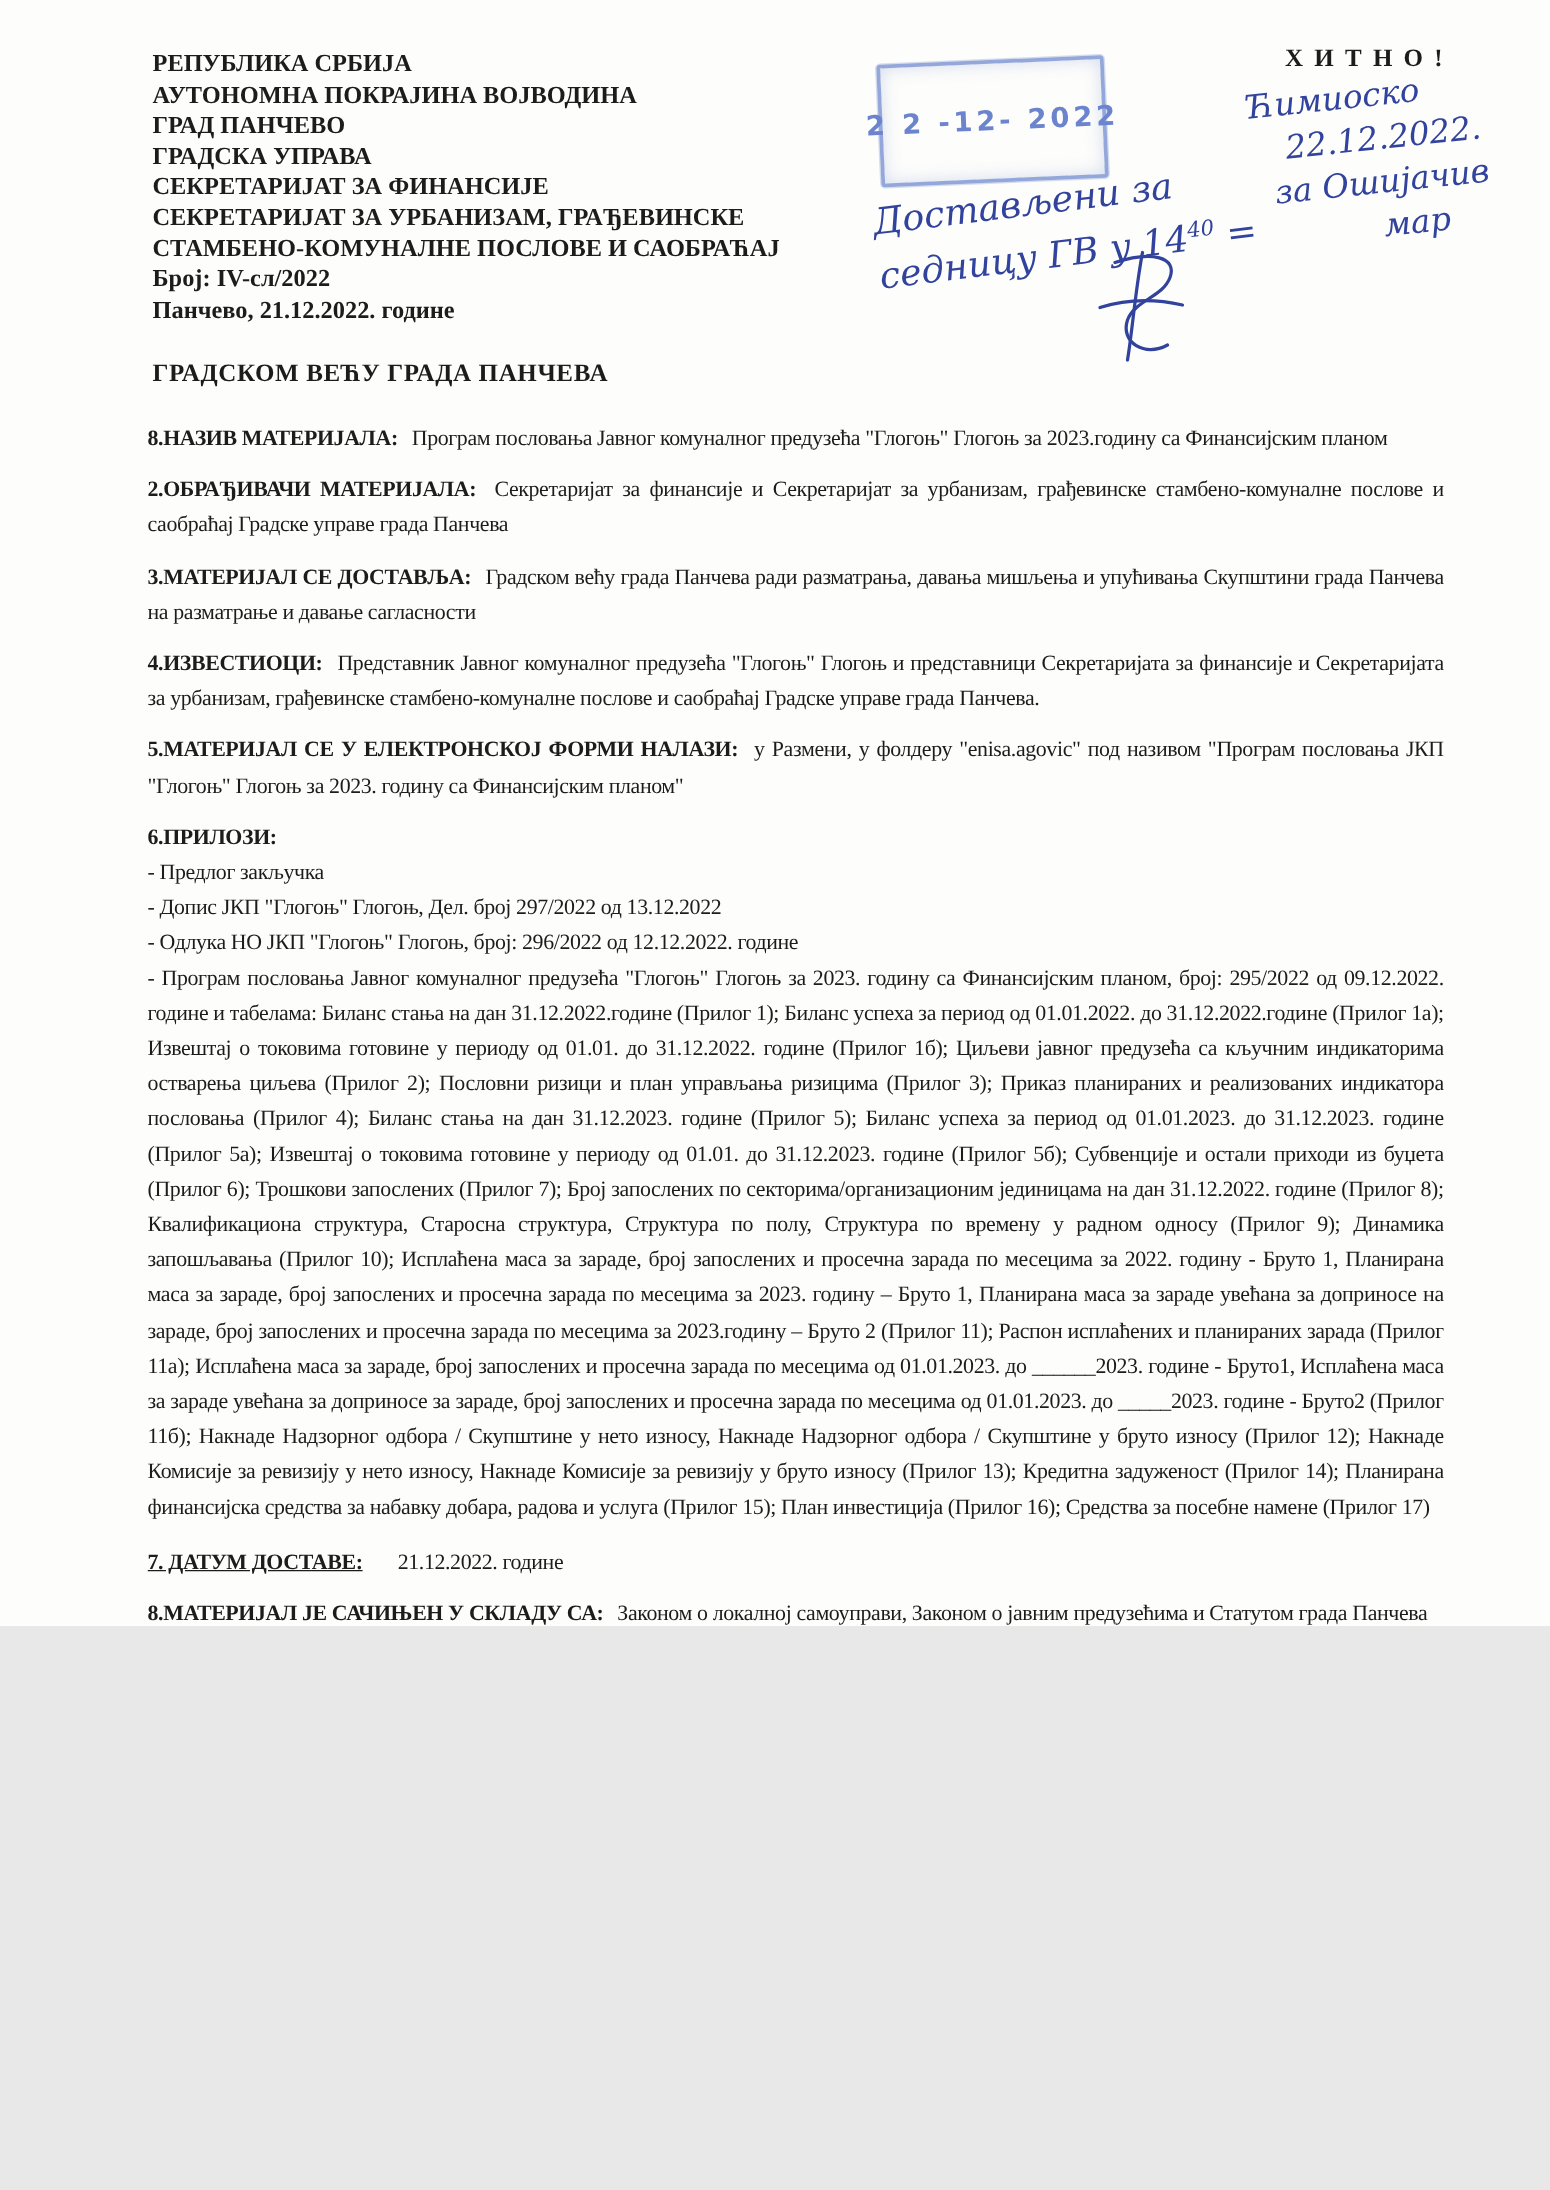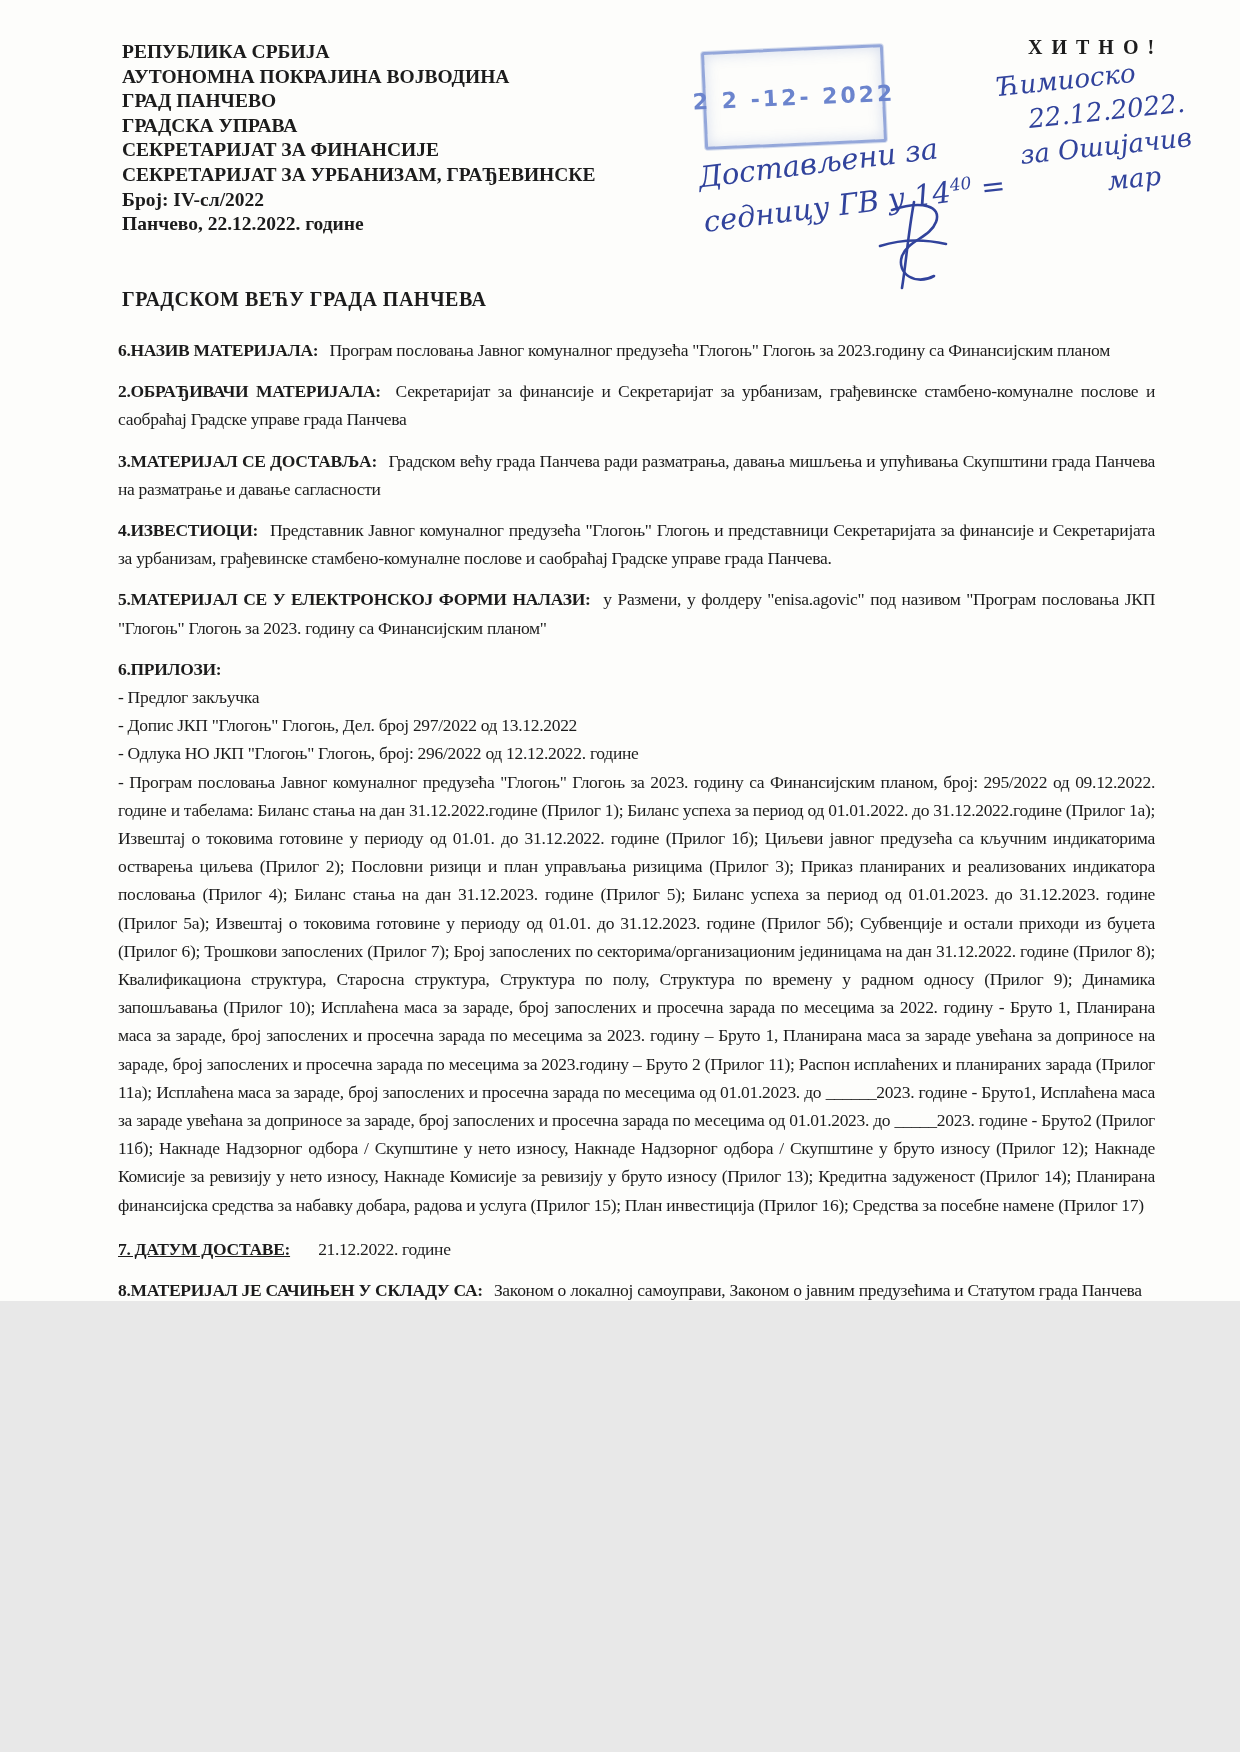--- a/index.html
+++ b/index.html
@@ -54,22 +54,23 @@
 
 <div class="page">
 
   <div class="letterhead">
     <div>РЕПУБЛИКА СРБИЈА</div>
     <div>АУТОНОМНА ПОКРАЈИНА ВОЈВОДИНА</div>
     <div>ГРАД ПАНЧЕВО</div>
     <div>ГРАДСКА УПРАВА</div>
     <div>СЕКРЕТАРИЈАТ ЗА ФИНАНСИЈЕ</div>
     <div>СЕКРЕТАРИЈАТ ЗА УРБАНИЗАМ, ГРАЂЕВИНСКЕ</div>
+    <div>СТАМБЕНО-КОМУНАЛНЕ ПОСЛОВЕ И САОБРАЋАЈ</div>
     <div>Број: IV-сл/2022</div>
-    <div>Панчево, 22.12.2022. године</div>
+    <div>Панчево, 21.12.2022. године</div>
   </div>
 
   <div class="urgent">Х И Т Н О !</div>
 
   <div class="hand hand-note">
     <div class="hl1">Ћимиоско</div>
     <div class="hl2">22.12.2022.</div>
     <div class="hl3">за Ошијачив</div>
     <div class="hl4">мар</div>
   </div>
@@ -88,21 +89,21 @@
   <svg class="sig-svg" style="left:862px;top:196px;" width="100" height="95" viewBox="0 0 100 95">
     <path d="M30 14 C60 4 80 10 74 26 C68 42 46 44 40 60 C34 78 54 90 72 80"></path>
     <path d="M52 6 C46 38 44 68 40 92"></path>
     <path d="M18 50 C40 43 62 43 84 48"></path>
   </svg>
 
   <div class="recipient">ГРАДСКОМ ВЕЋУ ГРАДА ПАНЧЕВА</div>
 
   <div class="body">
     <p class="para">
-      <span class="lead">6.НАЗИВ МАТЕРИЈАЛА:</span>
+      <span class="lead">8.НАЗИВ МАТЕРИЈАЛА:</span>
       <span>Програм пословања Јавног комуналног предузећа "Глогоњ" Глогоњ за 2023.годину са Финансијским планом</span>
     </p>
     <p class="para">
       <span class="lead">2.ОБРАЂИВАЧИ МАТЕРИЈАЛА:</span>
       <span>Секретаријат за финансије и Секретаријат за урбанизам, грађевинске стамбено-комуналне послове и саобраћај Градске управе града Панчева</span>
     </p>
     <p class="para">
       <span class="lead">3.МАТЕРИЈАЛ СЕ ДОСТАВЉА:</span>
       <span>Градском већу града Панчева ради разматрања, давања мишљења и упућивања Скупштини града Панчева на разматрање и давање сагласности</span>
     </p>

